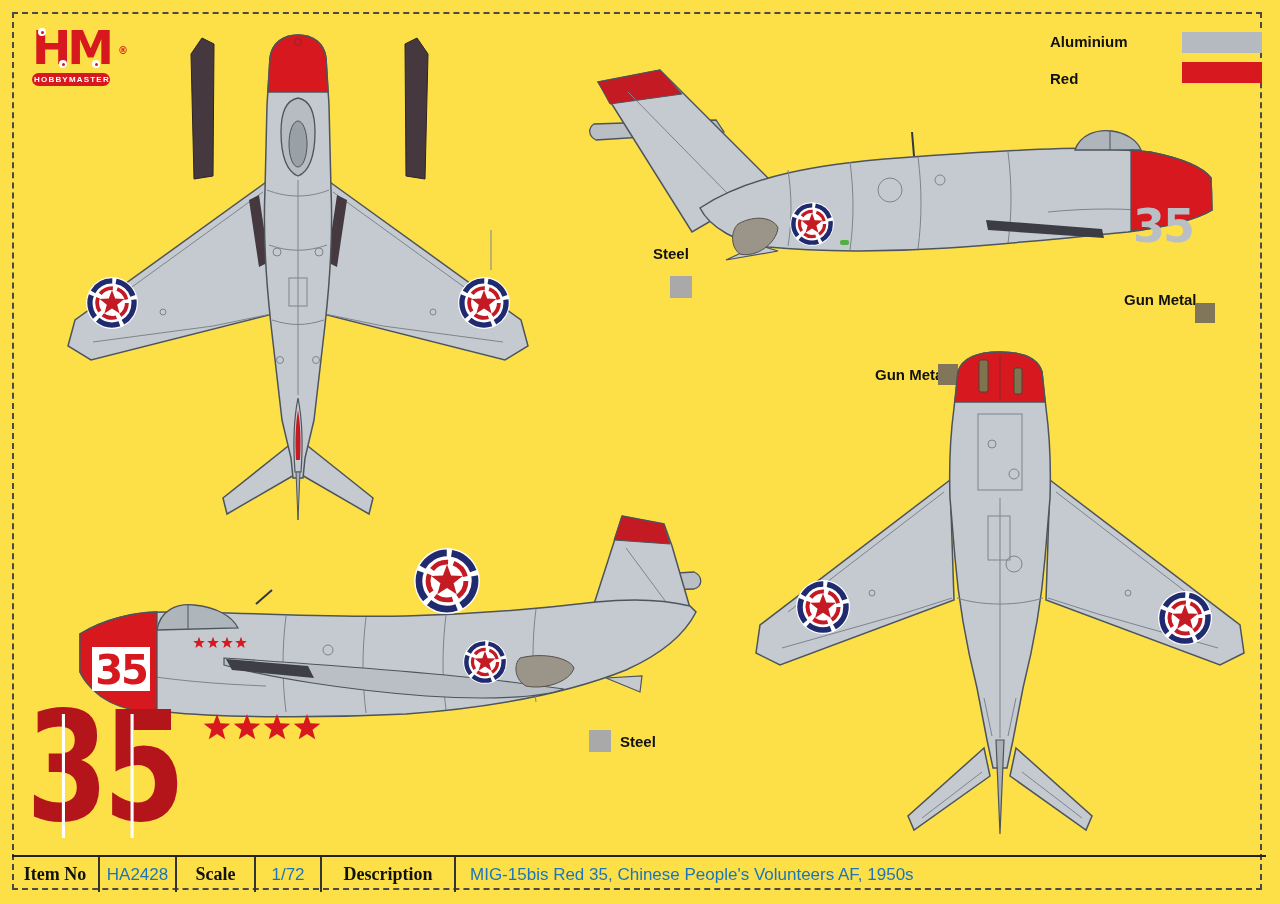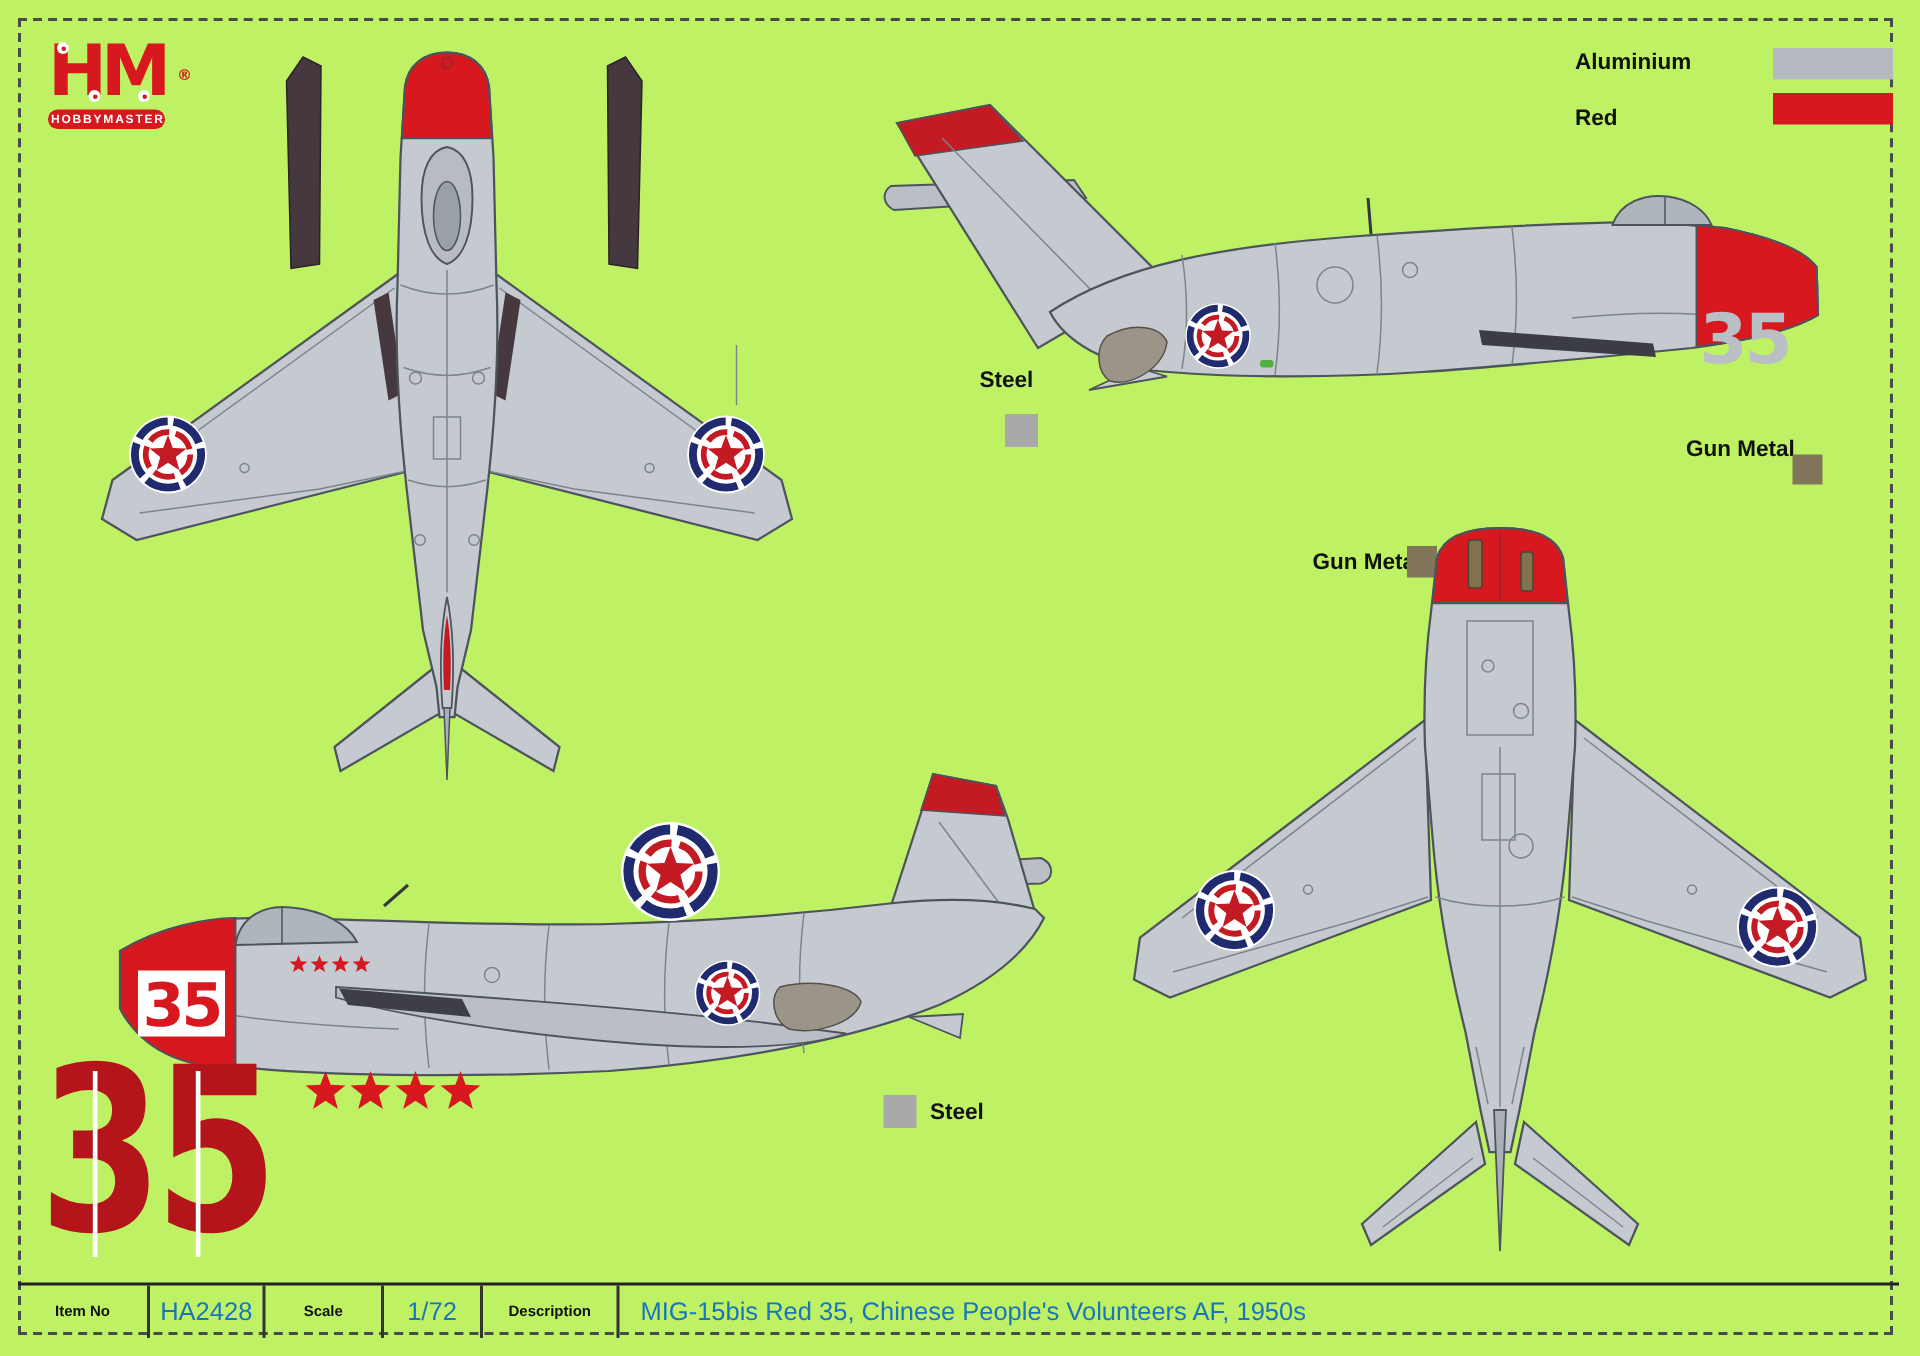--- a/index.html
+++ b/index.html
@@ -1,16 +1,16 @@
 <!DOCTYPE html>
 <html><head>
 <meta charset="utf-8">
 <style>
   html,body{margin:0;padding:0;background:#ffffff;}
-  .page{position:relative;width:1280px;height:904px;background:#bef264;overflow:hidden;
+  .page{position:relative;width:1280px;height:904px;background:#fde047;overflow:hidden;
         font-family:"Liberation Sans","DejaVu Sans",sans-serif;}
   .dashed-border{position:absolute;left:12px;top:12px;width:1250px;height:878px;
         border:2px dashed #4a4a4a;box-sizing:border-box;}
   
   .logo{position:absolute;left:32px;top:24px;width:92px;}
   .logo-hm{position:relative;font-weight:900;font-size:47px;line-height:1;color:#d7181f;
         letter-spacing:-4px;font-family:"DejaVu Sans","Liberation Sans",sans-serif;}
   .logo-reg{position:absolute;left:86px;top:22px;font-size:10px;color:#d7181f;font-weight:700;}
   .gear{position:absolute;width:8px;height:8px;border-radius:50%;background:#fff;}
   .gear:after{content:"";position:absolute;left:2.5px;top:2.5px;width:3px;height:3px;border-radius:50%;background:#d7181f;}
@@ -27,21 +27,21 @@
   .big-number{position:absolute;left:26px;top:692px;width:200px;height:160px;color:#b3151b;
         font-family:"DejaVu Sans","Liberation Sans",sans-serif;font-weight:900;font-size:152px;
         line-height:1;letter-spacing:-7px;transform:scaleX(0.78);transform-origin:left top;}
   .stencil-slit{position:absolute;top:22px;width:4px;height:124px;background:#fefefe;}
   
   .info-table{position:absolute;left:12px;top:855px;width:1254px;height:37px;
         border-top:2px solid #222;display:flex;box-sizing:border-box;align-items:stretch;}
   .cell{display:flex;align-items:center;justify-content:center;border-right:2px solid #333;
         box-sizing:border-box;}
   .cell.last{border-right:none;justify-content:flex-start;padding-left:14px;}
-  .lbl{font-size:10px;font-weight:700;color:#111;}
+  .lbl{font-size:18px;font-weight:700;color:#111;font-family:Liberation Serif, serif;}
   .val{font-size:17px;color:#1b75bc;}
   .plane{position:absolute;}
   svg text{font-family:"DejaVu Sans","Liberation Sans",sans-serif;}
 </style>
 </head>
 <body>
 
 <div class="page">
 
   <svg width="0" height="0" style="position:absolute" aria-hidden="true">
@@ -305,21 +305,21 @@
       </div>
     <div class="cell" style="width:77px">
         <span class="val">HA2428</span>
       </div>
     <div class="cell" style="width:79px">
         <span class="lbl">Scale</span>
       </div>
     <div class="cell" style="width:66px">
         <span class="val">1/72</span>
       </div>
-    <div class="cell" style="width:91px">
+    <div class="cell" style="width:134px">
         <span class="lbl">Description</span>
       </div>
     <div class="cell last" style="flex:1">
         <span class="val">MIG-15bis Red 35, Chinese People's Volunteers AF, 1950s</span>
       </div>
   </div>
 
 </div>
 
 </body></html>

